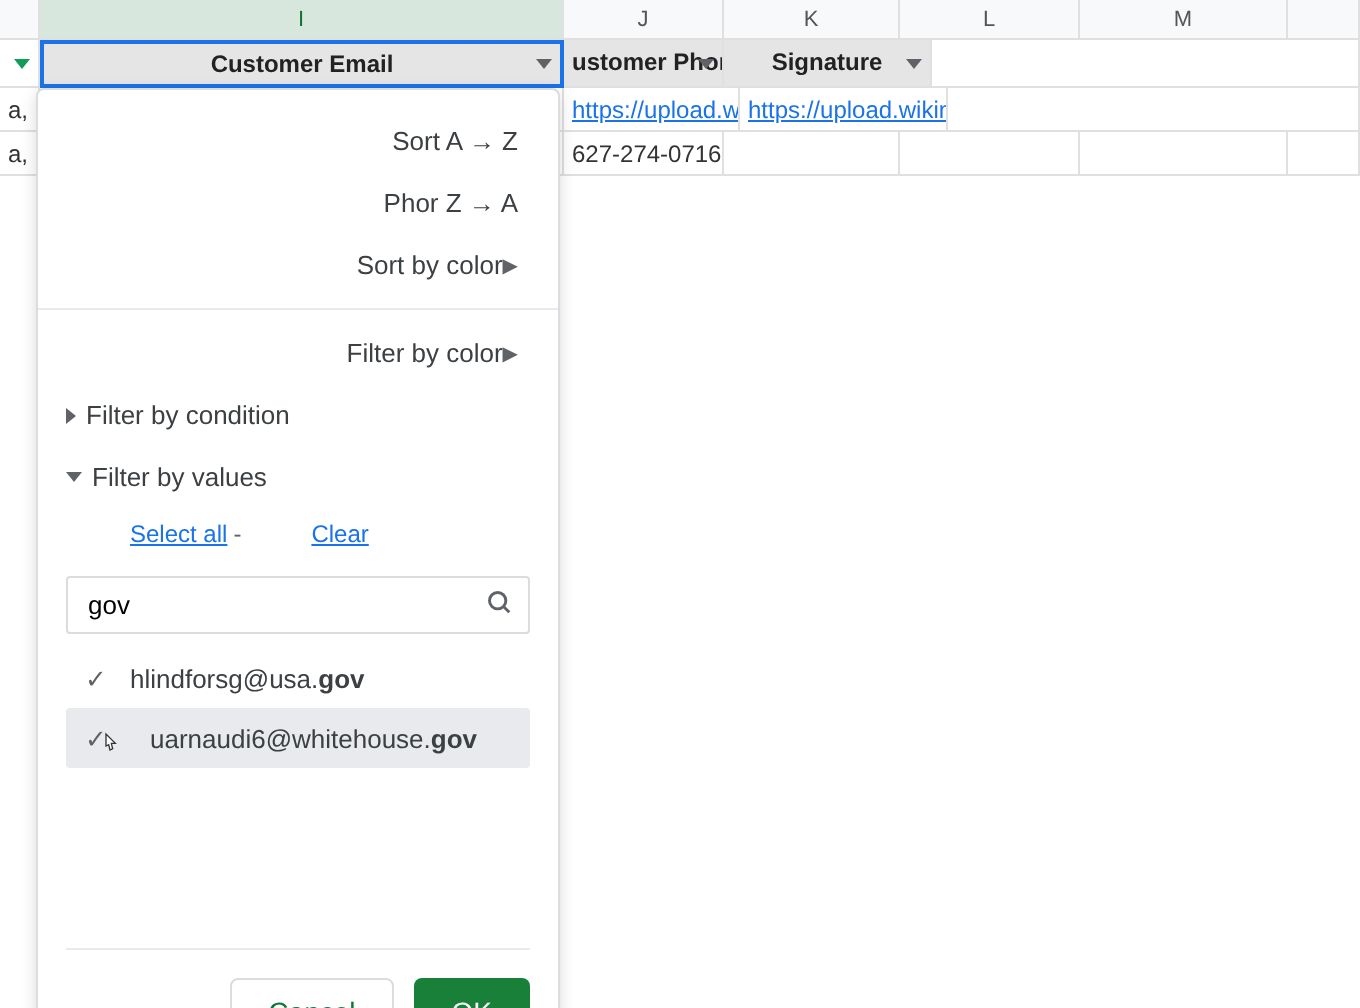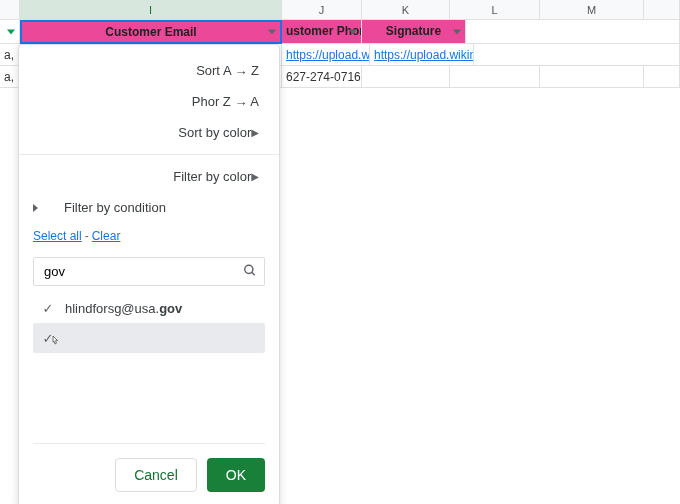--- a/index.html
+++ b/index.html
@@ -44,21 +44,21 @@
     padding: 0 4px;
     line-height: 22px;
     font-size: 12px;
     overflow: hidden;
     white-space: nowrap;
     position: relative;
   }
   .hdr {
     font-weight: bold;
     color: #222;
-    background: #ec4899;
+    background: #e5e5e5;
     text-align: center;
   }
   .hdr.active-col {
     border: 2px solid #1a73e8;
     line-height: 20px;
   }
   .filter-tri {
     position: absolute;
     right: 4px;
     top: 50%;
@@ -101,41 +101,41 @@
     align-items: center;
     justify-content: flex-end;
     cursor: pointer;
   }
   .menu-item .arrow { color: #5f6368; font-size: 10px; }
   .menu-sep { border-top: 1px solid #e8eaed; margin: 6px 0; }
   .collapsible {
     padding: 8px 14px;
     display: flex;
     align-items: center;
-    gap: 26px;
+    gap: 5px;
     cursor: pointer;
     color: #3c4043;
   }
   .collapsible .tri {
     width: 0; height: 0;
     border-top: 4px solid transparent;
     border-bottom: 4px solid transparent;
     border-left: 5px solid #5f6368;
   }
   .collapsible.open .tri {
     border-left: 4px solid transparent;
     border-right: 4px solid transparent;
     border-top: 5px solid #5f6368;
     border-bottom: none;
   }
   .links-row {
     padding: 6px 14px 10px 14px;
     font-size: 12px;
   }
-  .links-row a { color: #1a73e8; text-decoration: underline; cursor: pointer; }
+  .links-row a { color: #1a73e8; text-decoration: underline; cursor: pointer; margin-left: 32px; }
   .links-row .dash { color: #5f6368; margin: 0 3px; }
   .search-wrap {
     margin: 4px 14px 8px 14px;
     position: relative;
   }
   .search-wrap input {
     width: 100%;
     border: 1px solid #dadce0;
     border-radius: 2px;
     padding: 6px 28px 6px 10px;
@@ -260,20 +260,24 @@
   </div>
   <div class="menu-sep"></div>
   <div class="menu-item">
     <span>Filter by color</span>
     <span class="arrow">▶</span>
   </div>
   <div class="collapsible">
     <span class="tri"></span>
     <span>Filter by condition</span>
   </div>
+  <div class="collapsible open">
+    <span class="tri"></span>
+    <span>Filter by values</span>
+  </div>
   <div class="links-row">
     <a>Select all</a><span class="dash">-</span><a>Clear</a>
   </div>
   <div class="search-wrap">
     <input type="text" value="gov" style="">
     <span class="mag">
       <svg width="14" height="14" viewBox="0 0 24 24" fill="none" stroke="#5f6368" stroke-width="2.5">
           <circle cx="10" cy="10" r="7"></circle>
           <line x1="20" y1="20" x2="15" y2="15"></line>
         </svg>
@@ -282,19 +286,20 @@
   <div class="value-list">
     <div class="value-item">
       <span class="check">✓</span>
       <span class="txt"><span>hlindforsg@usa.</span><b>gov</b></span>
     </div>
     <div class="value-item selected">
       <span class="check">✓</span>
       <svg class="cursor-icon" viewBox="0 0 24 24">
           <path fill="#fff" stroke="#333" stroke-width="1" d="M9 3v9l2-1 1 4 2-1-1-4 3-0z"></path>
         </svg>
+      <span class="txt"><span>uarnaudi6@whitehouse.</span><b>gov</b></span>
     </div>
   </div>
   <div class="btn-row">
     <div class="btn cancel">Cancel</div>
     <div class="btn ok">OK</div>
   </div>
 </div>
 
 </body></html>

